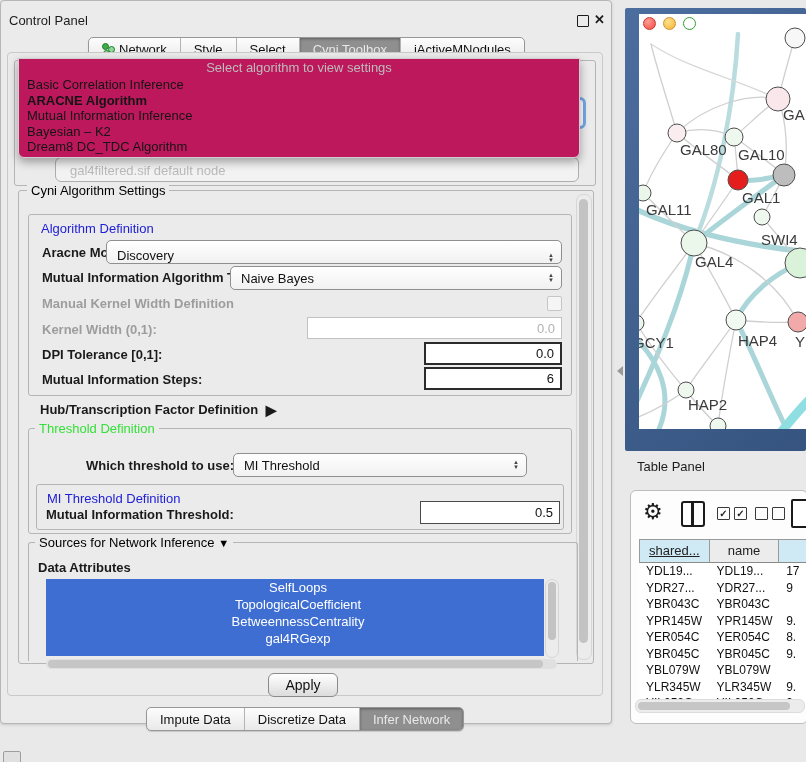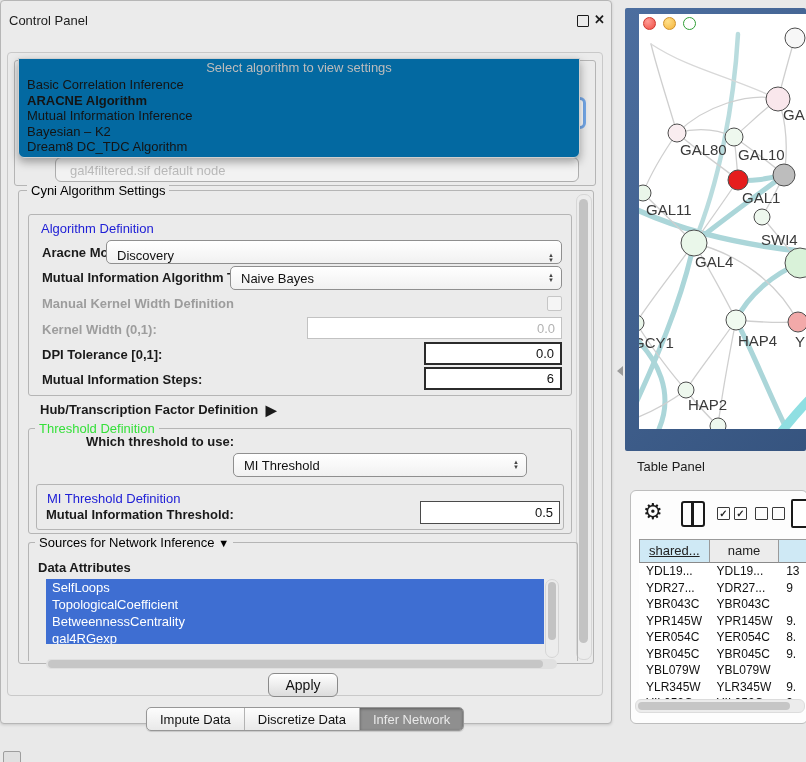--- a/index.html
+++ b/index.html
@@ -33,21 +33,21 @@
   .tfield{box-sizing:border-box;background:#fff;font-size:13px;text-align:right;padding:0 6px;font-family:"Liberation Sans",sans-serif;}
   .tfield.strong{border:2px solid #2b2b2b;color:#111;}
   .tfield.weak{border:1px solid #c2c2c2;color:#b2b2b2;}
   .tfield.med{border:1.5px solid #4a4a4a;color:#111;}
   .chk{width:13px;height:13px;border:1.5px solid #c6c6c6;background:#f5f5f5;border-radius:2px;}
   .vscroll{background:#ececec;border:1px solid #d6d6d6;border-radius:7px;}
   .vthumb{background:#c3c3c3;border-radius:5px;}
   .hscroll{background:#e0e0e0;border-radius:6px;}
   .hthumb{background:#c6c6c6;border-radius:5px;}
   
-  .dropdown{left:18px;top:58px;width:560px;background:#0369a1;border:1px solid #cfcfcf;border-radius:0 0 6px 6px;box-shadow:0 4px 10px rgba(0,0,0,.35);padding-bottom:2px;z-index:30;}
+  .dropdown{left:18px;top:58px;width:560px;background:#be185d;border:1px solid #cfcfcf;border-radius:0 0 6px 6px;box-shadow:0 4px 10px rgba(0,0,0,.35);padding-bottom:2px;z-index:30;}
   .dd-hint{height:18px;line-height:18px;text-align:center;color:#bcbcbc;font-size:13px;}
   .dd-item{height:15.6px;line-height:15.6px;padding-left:8px;font-size:13px;color:#141414;white-space:nowrap;}
   .dd-item.bold{font-weight:bold;}
   
   .attr-list{background:#3e6ed2;overflow:hidden;}
   .attr-item{height:17px;line-height:17px;color:#fff;font-size:13px;padding-left:6px;white-space:nowrap;}
   .apply-btn{box-sizing:border-box;width:70px;height:24px;border:1px solid #8a8a8a;border-radius:6px;background:linear-gradient(#ffffff,#dcdcdc);font-size:14px;color:#111;font-family:"Liberation Sans",sans-serif;}
   
   .netwin{left:625px;top:8px;width:181px;height:443px;background:linear-gradient(135deg,#4c6e9f,#36547f);border-radius:2px;}
   .netcanvas{left:14px;top:6px;width:167px;height:415px;background:#fff;overflow:hidden;}
@@ -74,20 +74,42 @@
 <body>
 
 <div id="app">
 
   <div class="abs cp">
     <div class="abs cp-title">Control Panel</div>
     <div class="abs float-icon"></div>
     <div class="abs close-icon">✕</div>
   </div>
 
+  <div class="abs tabbar" style="left:88px;top:37px;" id="cp-tabs">
+      <div class="tab">
+        <span class="net-icon">
+          <i></i>
+          <i></i>
+          <i></i>
+        </span>
+        <span>Network</span>
+      </div>
+      <div class="tab">
+        <span>Style</span>
+      </div>
+      <div class="tab">
+        <span>Select</span>
+      </div>
+      <div class="tab selected">
+        <span>Cyni Toolbox</span>
+      </div>
+      <div class="tab">
+        <span>jActiveMNodules</span>
+      </div>
+    </div>
 
   <div class="abs cp-content"></div>
 
   <div class="abs fset" style="left:14px;top:60px;width:580px;height:124px;"></div>
   <div class="abs" style="left:60px;top:97px;width:520px;height:26px;border:3px solid #74a8e8;border-radius:6px;background:#fff;"></div>
   <div class="abs" style="left:55px;top:157px;width:524px;height:25px;border:1px solid #adadad;border-radius:6px;background:#f2f2f2;line-height:25px;padding-left:14px;font-size:13px;color:#b9b9b9;box-sizing:border-box;">gal4filtered.sif default node</div>
 
   <div class="abs dropdown">
     <div class="dd-hint">Select algorithm to view settings</div>
     <div id="dd-items">
@@ -135,39 +157,39 @@
   <input class="abs tfield strong" style="left: 424px; top: 367px; width: 138px; height: 23px;" readonly="" value="6">
 
   <div class="abs lbl" style="left:40px;top:401px;">
     <span>Hub/Transcription Factor Definition</span>
     <span style="font-size:14px;position:relative;top:1px;left:4px;">▶</span>
   </div>
 
   <div class="abs fset" style="left:28px;top:428px;width:542px;height:104px;">
     <span class="legend green" style="left:6px;">Threshold Definition</span>
   </div>
-  <div class="abs lbl" style="left:86px;top:434px;">Which threshold to use:</div>
+  <div class="abs lbl" style="left:86px;top:458px;">Which threshold to use:</div>
   <div class="abs combo" style="left:233px;top:453px;width:294px;height:24px;">
     <span>MI Threshold</span>
     <span class="arrows">
         <i>▲</i>
         <i>▼</i>
       </span>
   </div>
   <div class="abs lbl" style="left:46px;top:507px;">Mutual Information Threshold:</div>
   <div class="abs fset" style="left:36px;top:484px;width:526px;height:44px;">
     <span class="legend blue" style="left:6px;">MI Threshold Definition</span>
   </div>
   <input class="abs tfield med" style="left: 420px; top: 501px; width: 140px; height: 23px;" readonly="" value="0.5">
 
   <div class="abs fset" style="left:28px;top:542px;width:548px;height:118px;border-bottom:none;border-radius:3px 3px 0 0;">
     <span class="legend" style="left:6px;"><span>Sources for Network Inference</span> <span style="font-size:11px;">▼</span></span>
   </div>
   <div class="abs lbl" style="left:38px;top:560px;">Data Attributes</div>
-  <div class="abs attr-list" style="left:46px;top:579px;width:498px;height:65px;" id="attr-list">
+  <div class="abs attr-list" style="left:46px;top:579px;width:498px;height:77px;text-align:center;" id="attr-list">
       <div class="attr-item">SelfLoops</div>
       <div class="attr-item">TopologicalCoefficient</div>
       <div class="attr-item">BetweennessCentrality</div>
       <div class="attr-item">gal4RGexp</div>
     </div>
   <div class="abs vscroll" style="left:545px;top:579px;width:12px;height:77px;">
     <div class="vthumb" style="position:absolute;left:1.5px;top:2px;width:8px;height:58px;"></div>
   </div>
   <div class="abs hscroll" style="left:46px;top:659px;width:511px;height:10px;">
     <div class="hthumb" style="position:absolute;left:2px;top:1px;width:495px;height:8px;"></div>
@@ -275,21 +297,21 @@
     <div class="abs doc-icon"></div>
     <div class="abs" style="left:8px;top:48px;width:168px;display:flex;" id="tp-head">
         <div class="thead-cell hl" style="width: 74px; border-left: 1px solid rgb(154, 154, 154); text-decoration: underline;">shared...</div>
         <div class="thead-cell" style="width: 73px;">name</div>
         <div class="thead-cell hl" style="width: 29px;"></div>
       </div>
     <div class="abs" style="left:8px;top:72px;width:168px;height:148px;overflow:hidden;" id="tp-body">
         <div class="trow">
           <div class="tcell" style="width: 74px;">YDL19...</div>
           <div class="tcell" style="width: 73px;">YDL19...</div>
-          <div class="tcell" style="width: 29px;">13</div>
+          <div class="tcell" style="width: 29px;">17</div>
         </div>
         <div class="trow">
           <div class="tcell" style="width: 74px;">YDR27...</div>
           <div class="tcell" style="width: 73px;">YDR27...</div>
           <div class="tcell" style="width: 29px;">9</div>
         </div>
         <div class="trow">
           <div class="tcell" style="width: 74px;">YBR043C</div>
           <div class="tcell" style="width: 73px;">YBR043C</div>
           <div class="tcell" style="width: 29px;"></div>

